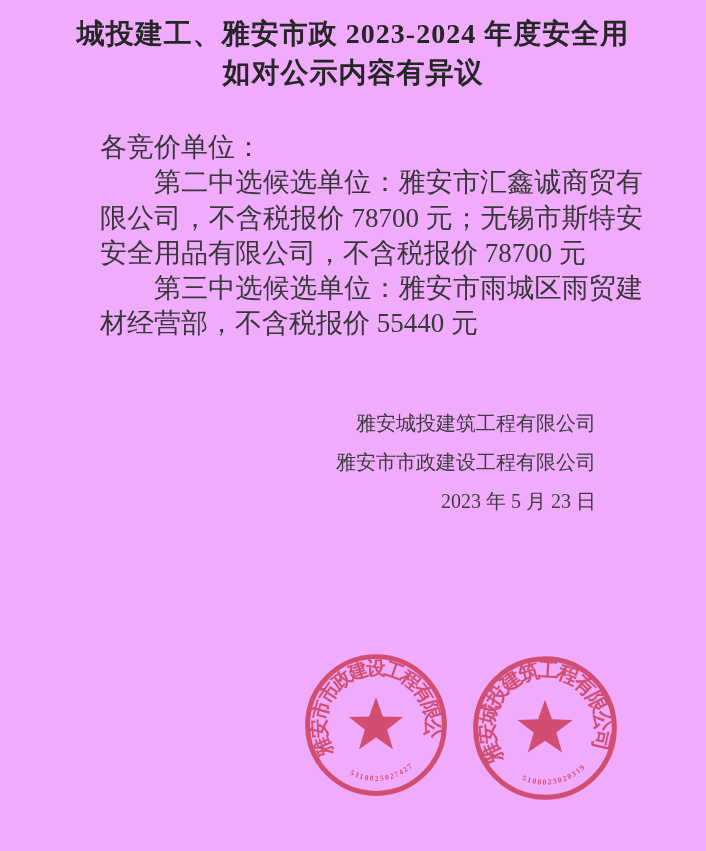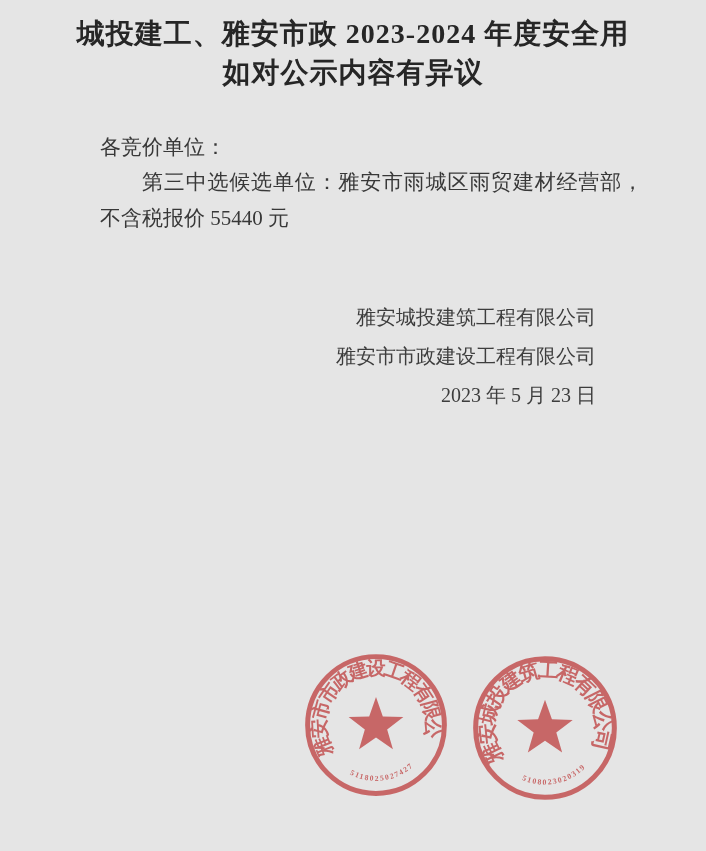--- a/index.html
+++ b/index.html
@@ -7,38 +7,38 @@
     width: 706px; height: 851px;
     background: #ffffff;
     font-family: "Liberation Serif", "DejaVu Serif", serif;
     color: #353535;
     overflow: hidden;
     position: relative;
   }
   .page {
     position: relative;
     width: 706px; height: 851px;
-    background: #e5e5e5;
+    background: #f0abfc;
   }
   .doc-title {
     margin: 0;
     padding-top: 14px;
     text-align: center;
     font-size: 28px;
     font-weight: bold;
     line-height: 39px;
     color: #262626;
     letter-spacing: 1px;
   }
   .content {
     margin: 38px 63px 0 100px; 
   }
   .content p {
     margin: 0;
-    font-size: 21px;
+    font-size: 27px;
     line-height: 35.3px;
     text-align: justify;
     text-justify: inter-character;
     color: #383838;
   }
   .content p.indent { text-indent: 2em; }
   .signature {
     margin: 62px 63px 0 100px;
     text-align: right;
     padding-right: 47px;
@@ -64,20 +64,21 @@
 
 <div class="page">
 
   <h1 class="doc-title">
     <span>城投建工、雅安市政 2023-2024 年度安全用</span><br>
     <span>如对公示内容有异议</span>
   </h1>
 
   <div class="content">
     <p>各竞价单位：</p>
+    <p class="indent">第二中选候选单位：雅安市汇鑫诚商贸有限公司，不含税报价 78700 元；无锡市斯特安安全用品有限公司，不含税报价 78700 元</p>
     <p class="indent">第三中选候选单位：雅安市雨城区雨贸建材经营部，不含税报价 55440 元</p>
   </div>
 
   <div class="signature">
     <div>雅安城投建筑工程有限公司</div>
     <div>雅安市市政建设工程有限公司</div>
     <div>2023 年 5 月 23 日</div>
   </div>
 
   <svg class="seal seal-left" viewBox="0 0 160 160" xmlns="http://www.w3.org/2000/svg">

